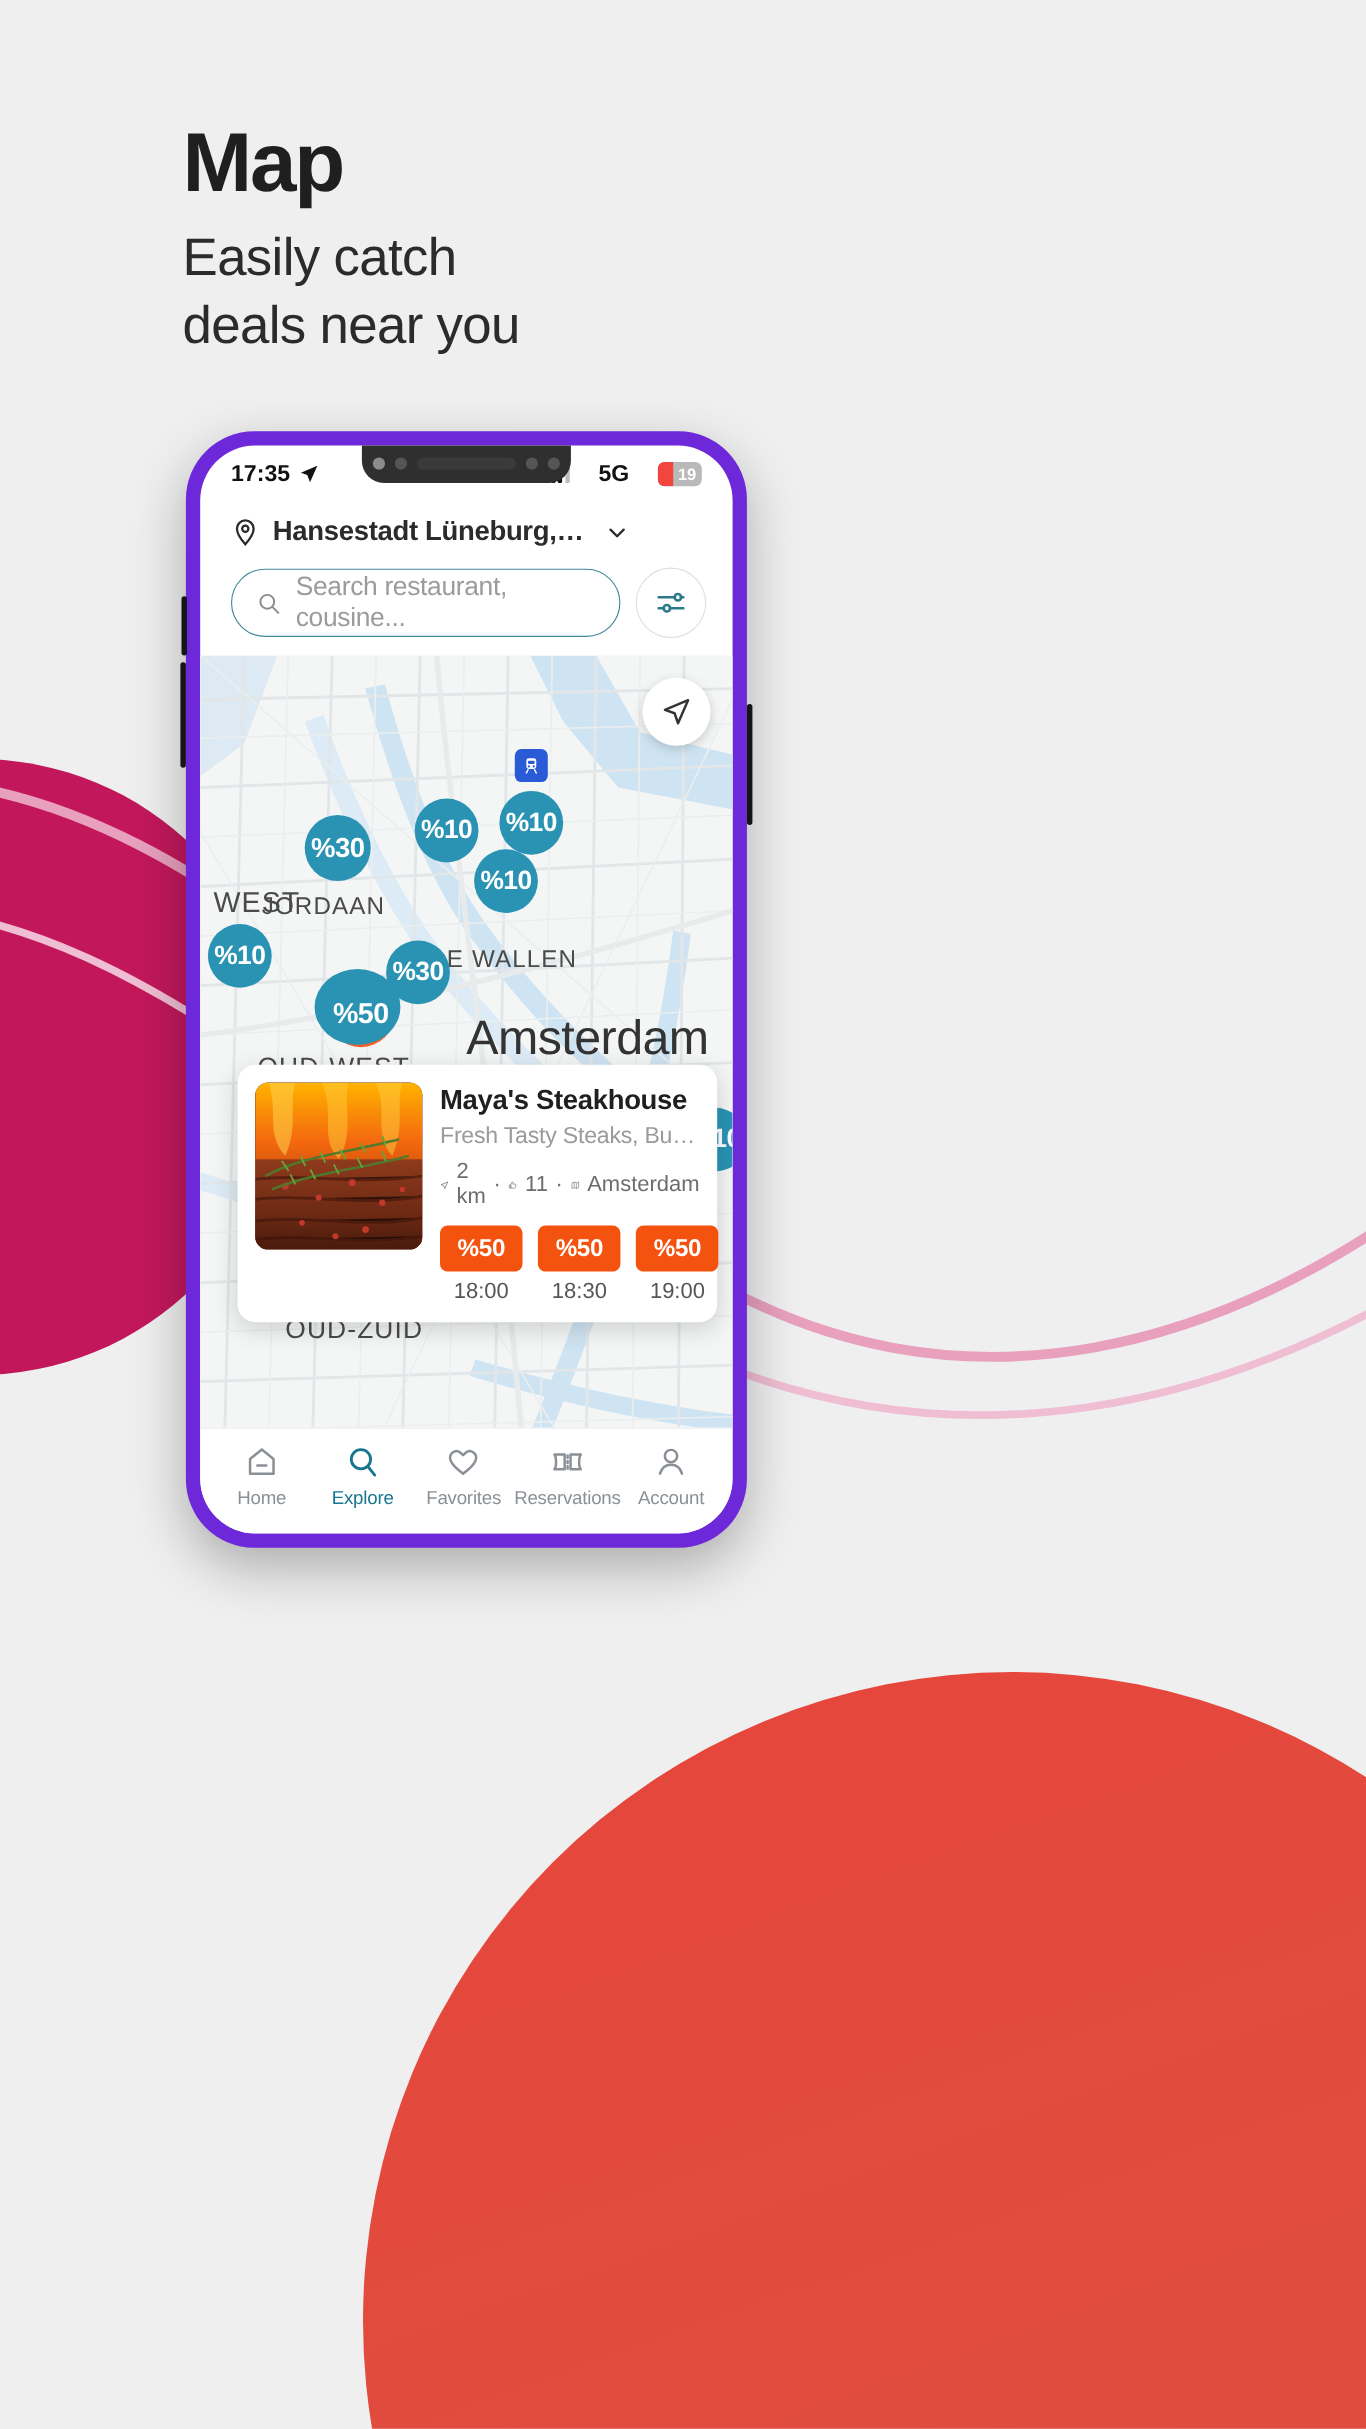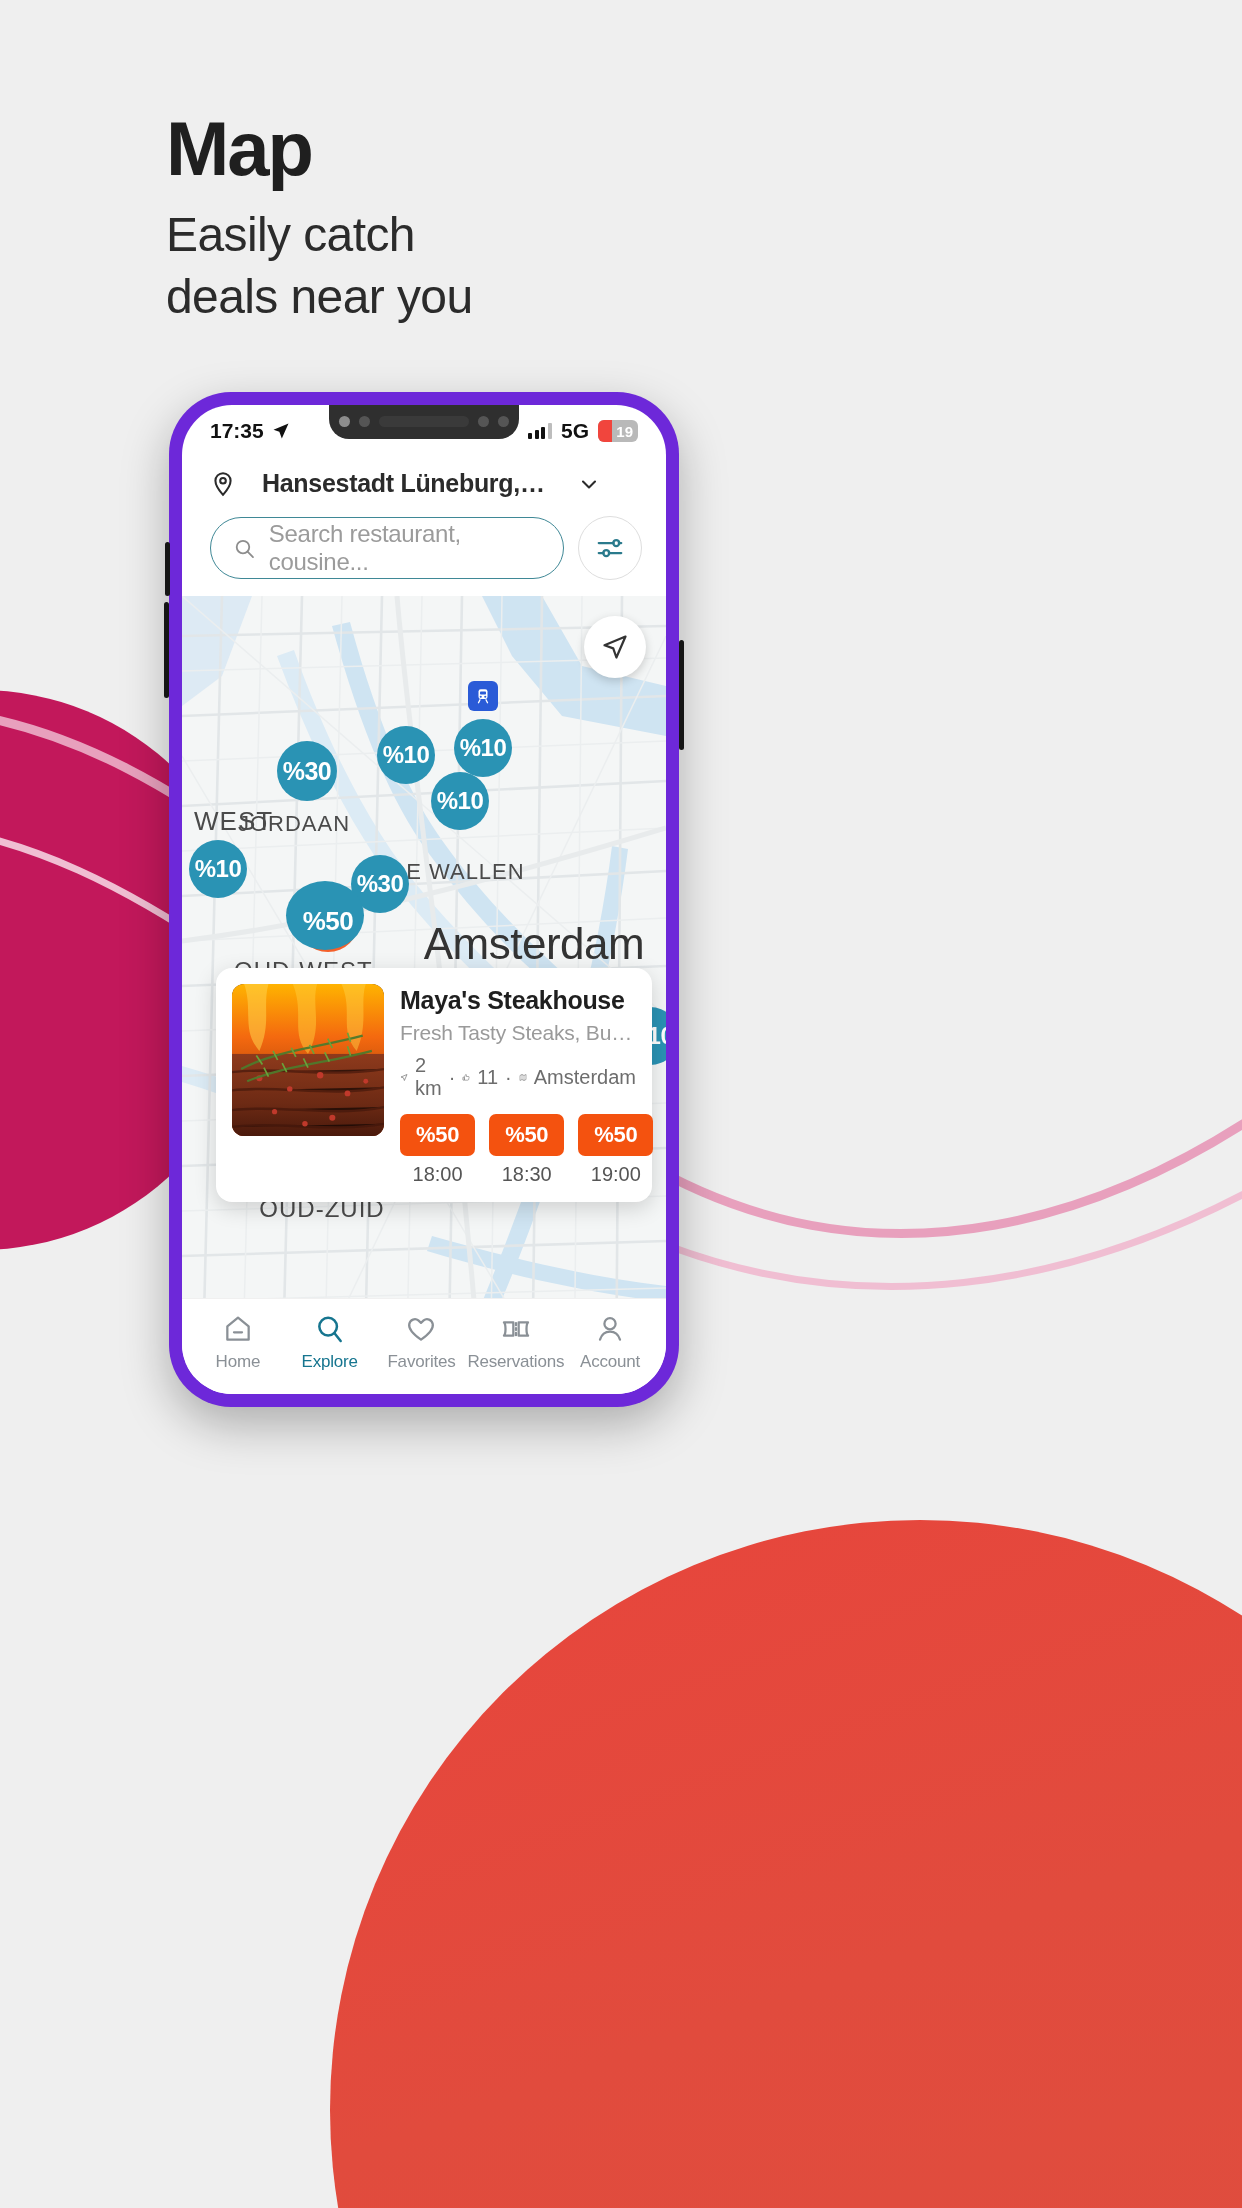--- a/index.html
+++ b/index.html
@@ -98,21 +98,21 @@
     left: 50%; transform: translateX(-50%);
     top: -2px;
     width: 190px; height: 36px;
     background: #2f2f2f;
     border-radius: 0 0 20px 20px;
     display: flex; align-items: center; justify-content: center; gap: 9px;
   }
   .notch .dot { width: 11px; height: 11px; border-radius: 50%; background: #555; }
   .notch .dot.light { background: #8d8d8d; }
   .notch .speaker { width: 90px; height: 11px; border-radius: 6px; background: #3a3a3a; }
-  .sb-right { margin-left: auto; display: flex; align-items: center; gap: 9px; }
+  .sb-right { margin-left: auto; display: flex; align-items: center; gap: 26px; }
   .bars { display: flex; align-items: flex-end; gap: 2.5px; height: 16px; }
   .bars i { width: 4px; background: #111; border-radius: 1px; display:block; }
   .bars i:nth-child(1){height:6px}
   .bars i:nth-child(2){height:9px}
   .bars i:nth-child(3){height:12px}
   .bars i:nth-child(4){height:16px; background:#bdbdbd}
   .batt {
     position: relative;
     min-width: 40px; height: 22px;
     border-radius: 6px;
@@ -120,21 +120,21 @@
     color: #fff; font-size: 15px; font-weight: 700;
     display: flex; align-items: center; justify-content: flex-end;
     padding: 0 5px 0 0;
     overflow: hidden;
   }
   .batt .fill { position: absolute; left: 0; top: 0; bottom: 0; width: 14px; background: #f1453d; }
   .batt span { position: relative; z-index: 2; }
 
   
   .loc-head {
-    display: flex; align-items: center; gap: 26px;
+    display: flex; align-items: center; gap: 12px;
     padding: 12px 28px 4px 28px;
   }
   .loc-text { font-size: 25px; font-weight: 700; color: #2b2b2b; letter-spacing: -0.3px; }
 
   
   .search-row {
     display: flex; align-items: center; gap: 14px;
     padding: 14px 24px 16px 28px;
   }
   .search-box {

